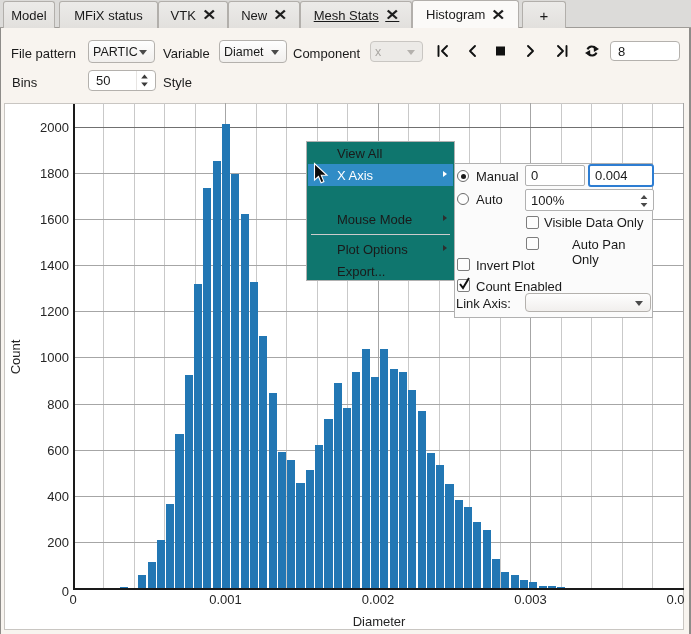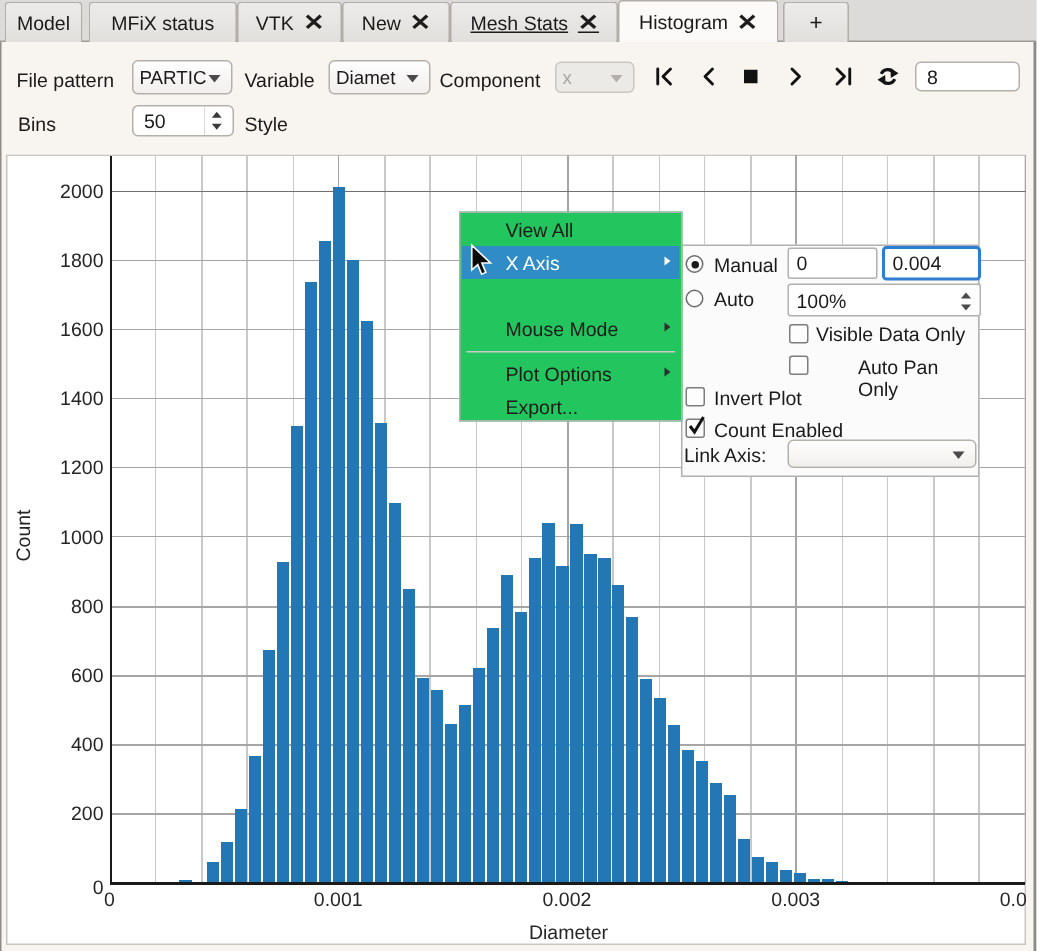--- a/index.html
+++ b/index.html
@@ -25,21 +25,21 @@
               border-top:5px solid #4a4a4a; }
 .combo.dis { background:#eceae7; color:#a9a6a2; border-color:#c9c6c2; }
 .combo.dis .arr { border-top-color:#b4b1ad; }
 .tbox { position:absolute; background:#fff; border:1px solid #b4b1ad; border-radius:4px;
         display:flex; align-items:center; padding-left:7px; }
 
 #plot { position:absolute; left:2px; top:103px; width:682px; height:527px; }
 .tick { font-size:13px; fill:#252525; font-family:"Liberation Sans",sans-serif; }
 .axlbl { font-size:13px; fill:#252525; font-family:"Liberation Sans",sans-serif; }
 
-#menu { position:absolute; left:306px; top:141px; width:149px; height:140px; background:#22c55e;
+#menu { position:absolute; left:306px; top:141px; width:149px; height:140px; background:#0f766e;
         border:1px solid #b1b1b1; z-index:10; }
 .mi { position:absolute; left:1px; right:1px; height:22px; display:flex; align-items:center;
       padding-left:29px; color:#1a1a1a; }
 .mi.hl { background:#308cc6; color:#fff; }
 .sub { position:absolute; right:6px; top:50%; margin-top:-3.8px; width:0; height:0;
        border-top:3.8px solid transparent; border-bottom:3.8px solid transparent;
        border-left:4.6px solid #2e2e2e; }
 .mi.hl .sub { border-left-color:#fff; }
 .sep { position:absolute; left:4px; right:4px; height:1px; background:#cccccc; }
 

